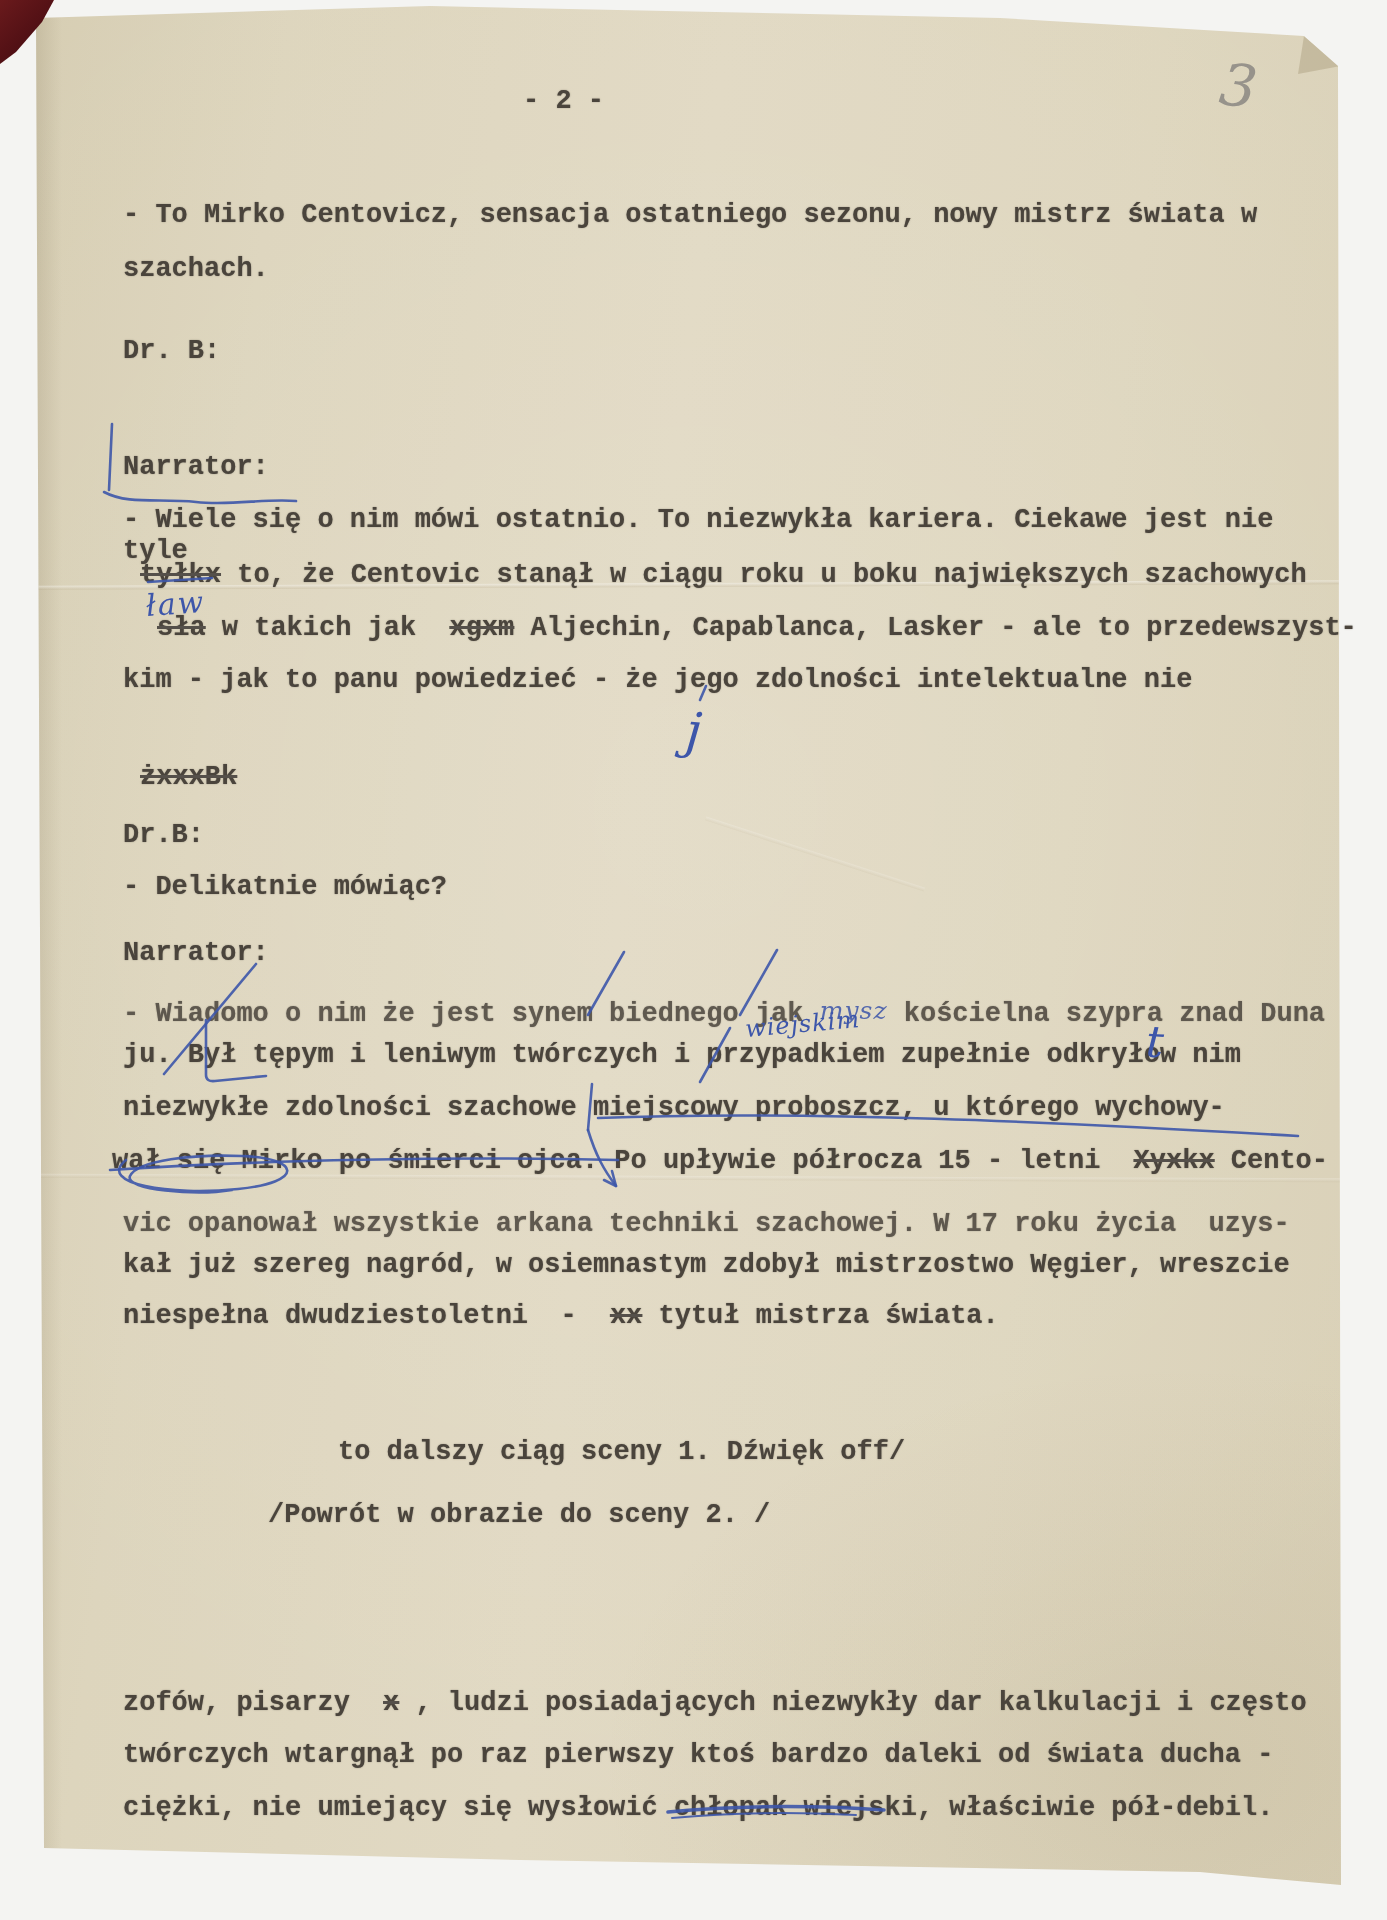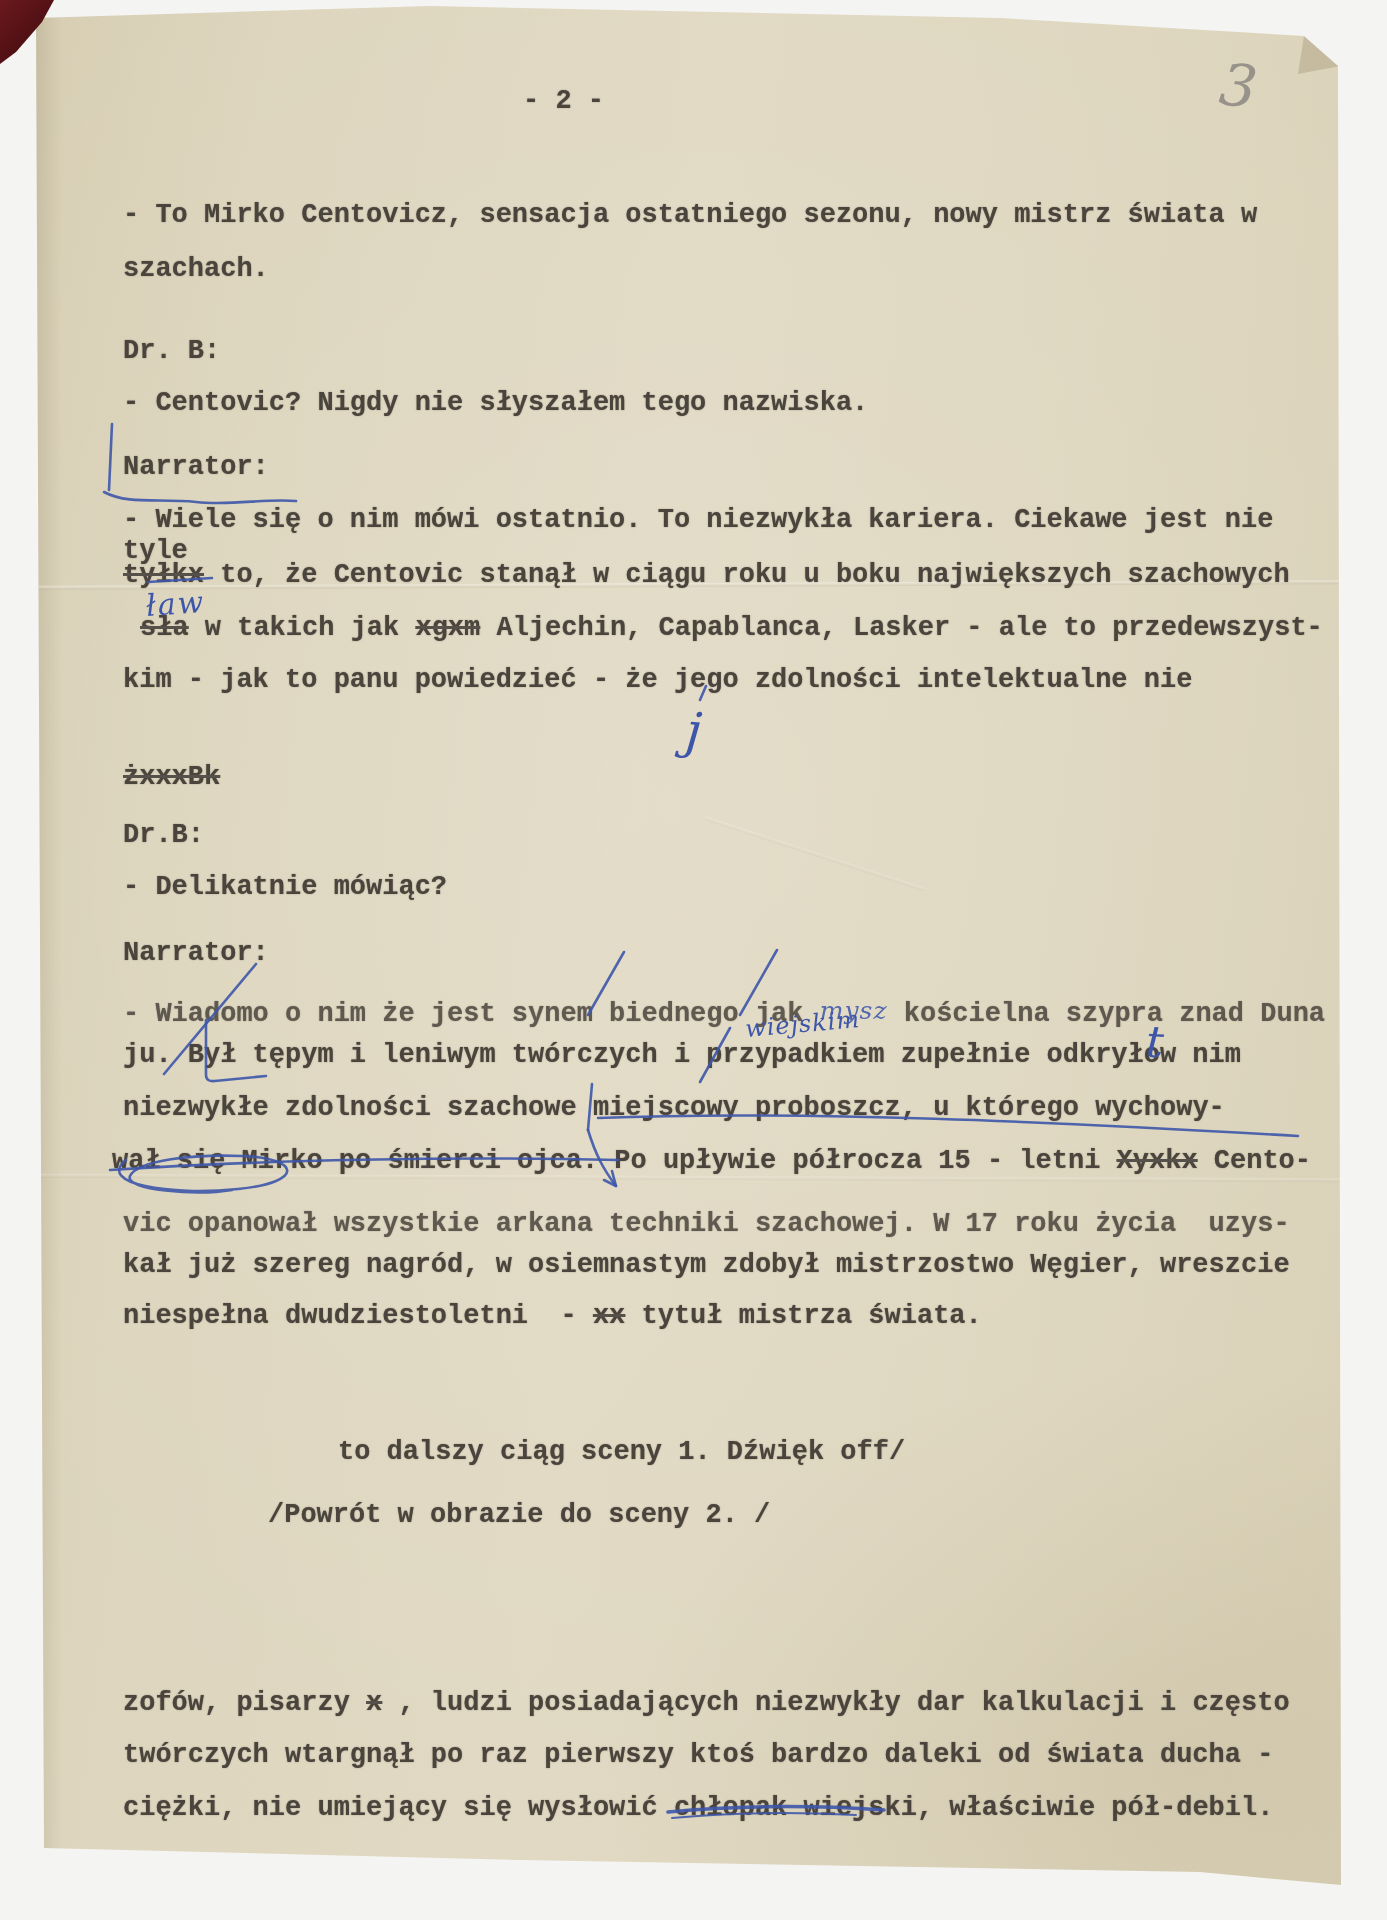--- a/index.html
+++ b/index.html
@@ -20,21 +20,21 @@
   .c1{top:583px;transform:rotate(-.25deg);}
   .c2{top:1176px;opacity:.6;transform:rotate(.2deg);}
   .c3{top:852px;left:700px;width:230px;opacity:.5;transform:rotate(18deg);}
   .red-corner{position:absolute;left:0;top:0;width:60px;height:70px;
     clip-path:polygon(0 0,54px 0,42px 22px,16px 52px,0 64px);
     background:linear-gradient(135deg,#6a1a1c,#4c0e13 60%,#3d0a0f);}
   .tl{position:absolute;white-space:pre;
     font-family:"Liberation Mono",monospace;font-weight:700;font-size:27px;line-height:1.15;
     color:#4a443c;text-shadow:0 0 1.4px rgba(74,68,60,.60);letter-spacing:0;}
   .soft{opacity:.86;margin-top:11px;}
-  .xt{text-decoration:line-through;text-decoration-thickness:2.5px;text-decoration-color:#55504a;}
+  .xt{text-decoration:line-through;text-decoration-thickness:2.5px;text-decoration-color:#55504a;margin-left:17px;}
   .hand{font-family:"DejaVu Serif",serif;font-style:italic;color:#3d56aa;text-shadow:none;font-weight:400;}
   .hand-abs{position:absolute;}
   .h-law{left:146px;top:586px;font-size:30px;letter-spacing:2px;transform:rotate(-4deg);}
   .h-wiejskim{left:745px;top:1010px;font-size:24px;letter-spacing:1px;transform:rotate(-5deg);}
   .h-t{left:1146px;top:1016px;font-size:44px;transform:rotate(3deg);}
   .h-j{left:686px;top:702px;font-size:50px;transform:rotate(5deg);}
   .h-mysz{font-size:25px;letter-spacing:1px;position:relative;top:-2px;}
   .h-o{font-size:26px;position:relative;top:-1px;}
   .pencil3{position:absolute;left:1220px;top:52px;font-family:"DejaVu Serif",serif;font-style:italic;
     font-size:58px;color:#97938b;transform:rotate(7deg);font-weight:400;}
@@ -56,21 +56,20 @@
     <div class="crease c3"></div>
   </div>
 
   <div class="red-corner"></div>
 
   <div class="tl" style="left:523px;top:86px"><span>- 2 -</span></div>
 
   <div class="tl" style="left:123px;top:200px"><span>- To Mirko Centovicz, sensacja ostatniego sezonu, nowy mistrz świata w</span></div>
   <div class="tl" style="left:123px;top:254px"><span>szachach.</span></div>
   <div class="tl" style="left:123px;top:336px"><span>Dr. B:</span></div>
-  <div class="tl" style="left:123px;top:388px"><span>- Centovic? Nigdy nie słyszałem tego nazwiska.</span></div>
   <div class="tl" style="left:123px;top:452px"><span>Narrator:</span></div>
   <div class="tl" style="left:123px;top:505px"><span>- Wiele się o nim mówi ostatnio. To niezwykła kariera. Ciekawe jest nie</span></div>
   <div class="tl" style="left:123px;top:536px"><span>tyle</span></div>
   <div class="tl" style="left:123px;top:560px"><span class="xt">tyłkx</span><span> to, że Centovic stanął w ciągu roku u boku największych szachowych</span></div>
   <div class="tl" style="left:123px;top:665px"><span>kim - jak to panu powiedzieć - że jego zdolności intelektualne nie</span></div>
   <div class="tl" style="left:140px;top:613px"><span class="xt">sła</span><span> w takich jak </span><span class="xt">xgxm</span><span> Aljechin, Capablanca, Lasker - ale to przedewszyst-</span></div>
   <div class="tl" style="left:123px;top:762px"><span class="xt">żxxxBk</span></div>
   <div class="tl" style="left:123px;top:820px"><span>Dr.B:</span></div>
   <div class="tl" style="left:123px;top:872px"><span>- Delikatnie mówiąc?</span></div>
   <div class="tl" style="left:123px;top:938px"><span>Narrator:</span></div>

